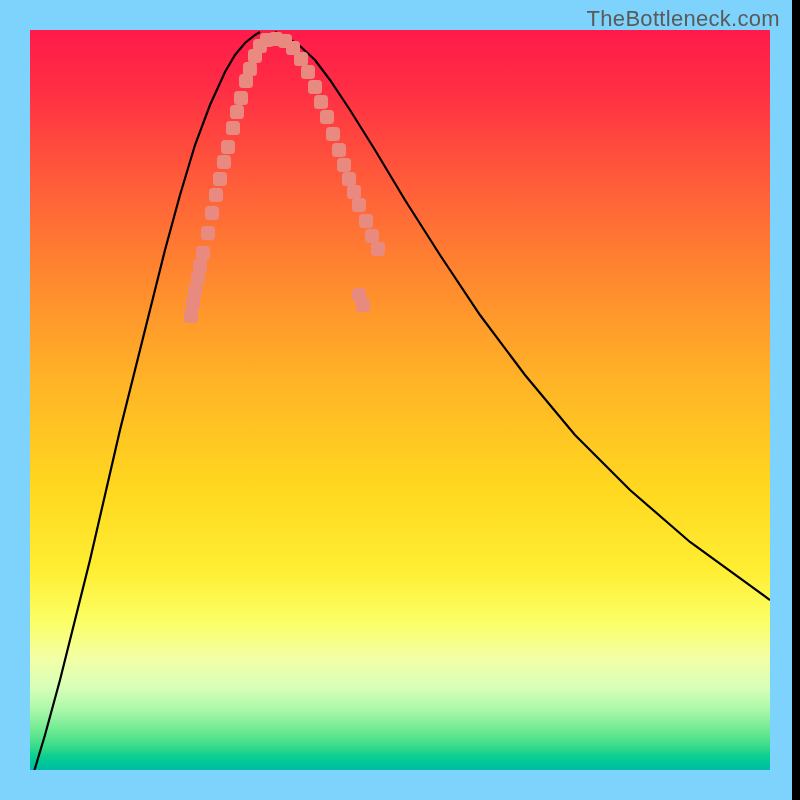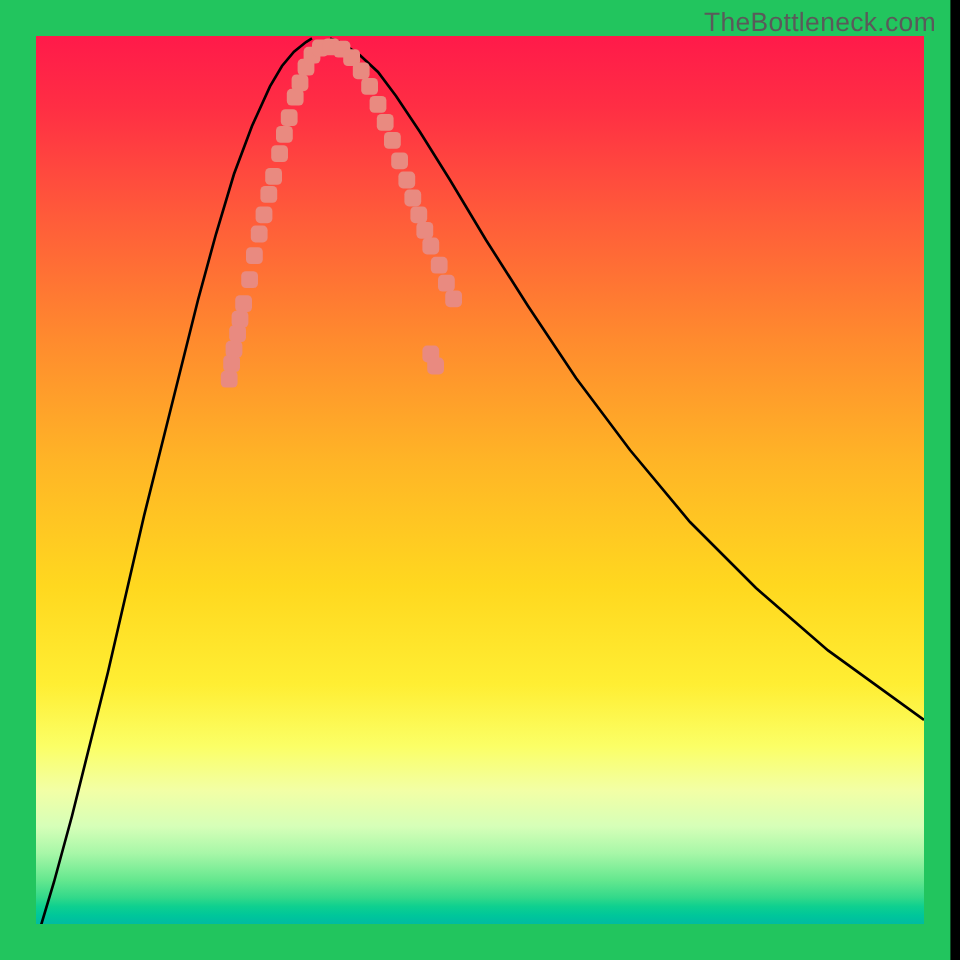--- a/index.html
+++ b/index.html
@@ -7,21 +7,21 @@
     padding: 0;
     width: 800px;
     height: 800px;
     background: #000;
     overflow: hidden;
   }
   .frame {
     position: absolute;
     width: 792px;
     height: 800px;
-    background: #22c55e;
+    background: #7dd3fc;
   }
   .plot-area {
     position: absolute;
     left: 30px;
     top: 30px;
     width: 740px;
     height: 740px;
     background: linear-gradient(to bottom,
       #ff1a4a 0%,
       #ff2e44 8%,

